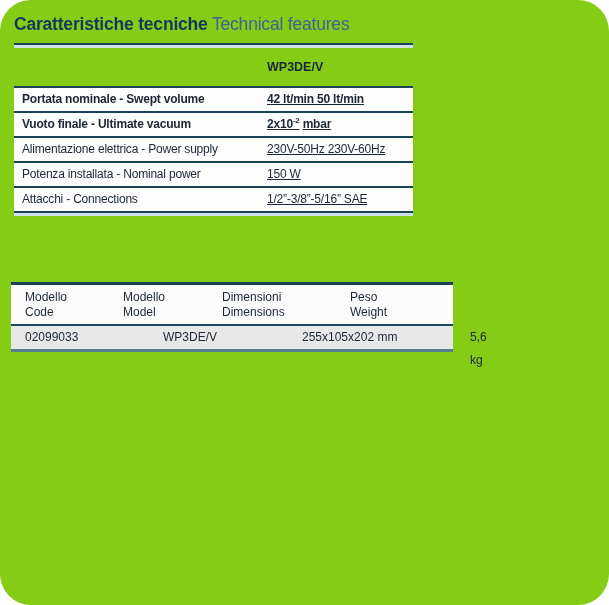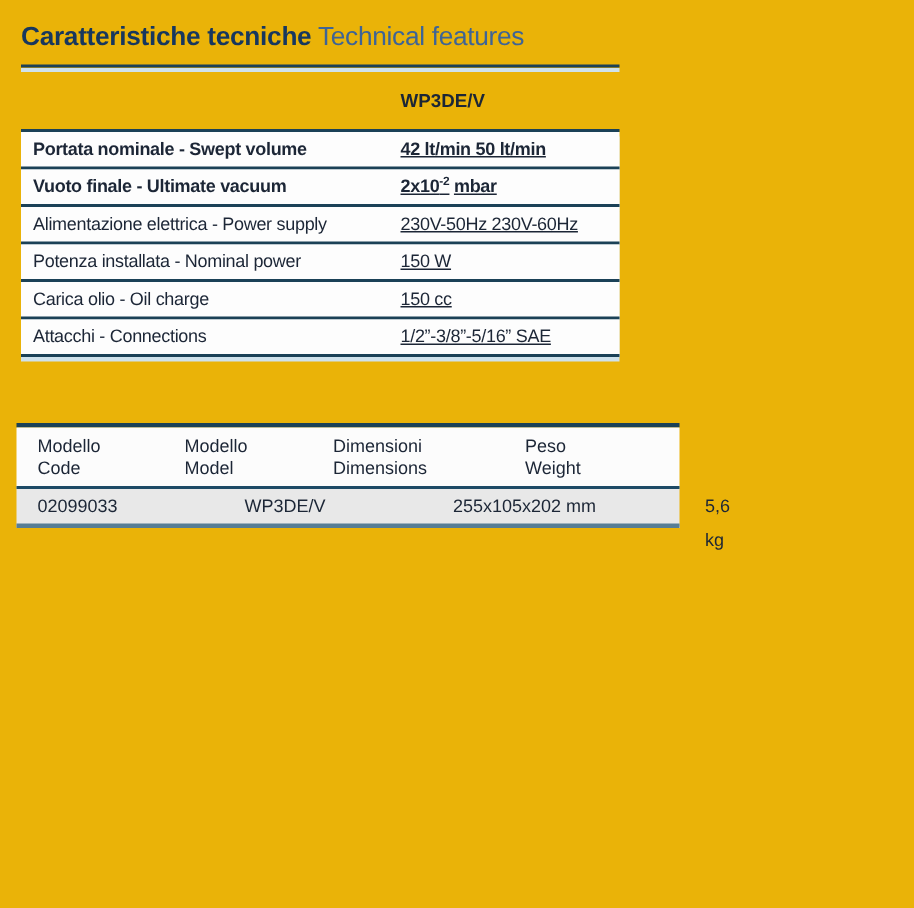--- a/index.html
+++ b/index.html
@@ -13,21 +13,21 @@
   }
   html,body{margin:0;padding:0;}
   body{
     width:609px;height:605px;
     background:#ffffff;
     font-family:"Liberation Sans", sans-serif;
     color:var(--text);
     overflow:hidden;
     position:relative;
   }
-  .page{position:absolute;left:0;top:0;width:609px;height:605px;background:#eab308;}
+  .page{position:absolute;left:0;top:0;width:609px;height:605px;background:#84cc16;border-radius:31px;}
 
   
   .title-block{
     position:absolute;left:14px;top:14px;width:399px;
     border-bottom:2px solid var(--rule);
     box-shadow:0 3px 0 var(--rule-light);
     padding-bottom:8px;
     font-size:17.5px;
     letter-spacing:-0.2px;
     white-space:nowrap;
@@ -108,24 +108,20 @@
     </div>
     <div class="spec-row">
       <span class="spec-label">Alimentazione elettrica - Power supply</span>
       <span class="spec-value">230V-50Hz 230V-60Hz</span>
     </div>
     <div class="spec-row">
       <span class="spec-label">Potenza installata - Nominal power</span>
       <span class="spec-value">150 W</span>
     </div>
     <div class="spec-row">
-      <span class="spec-label">Carica olio - Oil charge</span>
-      <span class="spec-value">150 cc</span>
-    </div>
-    <div class="spec-row">
       <span class="spec-label">Attacchi - Connections</span>
       <span class="spec-value">1/2”-3/8”-5/16” SAE</span>
     </div>
   </div>
 
   <div class="info-table">
     <div class="info-header-row">
       <div class="info-col-header">
         <div>Modello</div>
         <div>Code</div>

